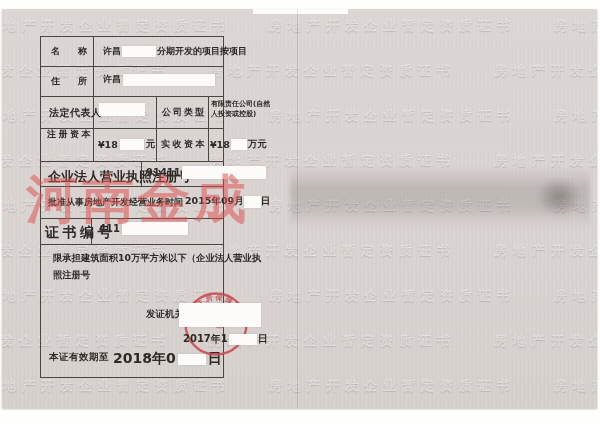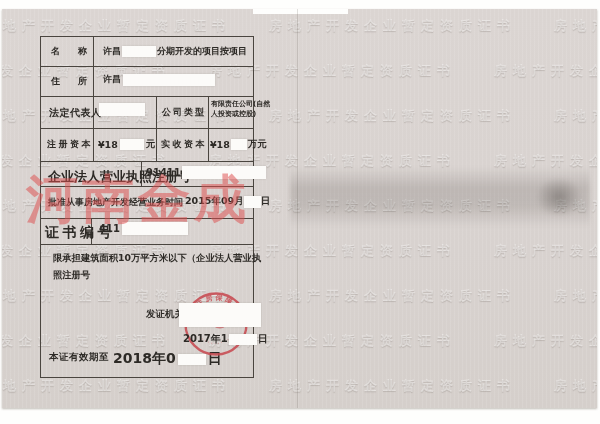--- a/index.html
+++ b/index.html
@@ -13,21 +13,21 @@
   .pattern{position:absolute;inset:0;pointer-events:none;}
   .pat-row{position:absolute;white-space:nowrap;font-size:13px;font-weight:bold;letter-spacing:6px;
     color:rgba(255,255,255,.42);text-shadow:0 1px 1px rgba(125,116,110,.30);}
   .crease{position:absolute;left:295px;top:0;width:1px;height:100%;background:rgba(105,98,92,.20);}
   .smudge{position:absolute;left:288px;top:158px;width:300px;height:60px;pointer-events:none;
     background:linear-gradient(180deg,rgba(0,0,0,0) 0%,rgba(108,102,98,.22) 35%,rgba(108,102,98,.20) 65%,rgba(0,0,0,0) 100%);
     filter:blur(2px);mix-blend-mode:multiply;z-index:4;}
   .blob{position:absolute;left:534px;top:168px;width:46px;height:40px;pointer-events:none;
     background:radial-gradient(closest-side,rgba(85,80,76,.38),rgba(85,80,76,0));filter:blur(2px);
     mix-blend-mode:multiply;z-index:4;}
-  .tbl{position:absolute;left:38px;top:27px;width:214px;height:342px;border:1px solid #4a453f;z-index:3;}
+  .tbl{position:absolute;left:38px;top:27px;width:184px;height:342px;border:1px solid #4a453f;z-index:3;}
   .rbox{position:absolute;left:323px;top:27px;width:231px;height:343px;border:1px solid #4a453f;z-index:3;}
   .hl{position:absolute;left:0;width:100%;height:1px;background:#4a453f;}
   .vl{position:absolute;width:1px;background:#4a453f;}
   .cell{position:absolute;color:#2d2a26;font-weight:bold;white-space:nowrap;}
   .flexline{display:flex;align-items:center;}
   .rd{display:inline-block;background:#fcfbf9;box-shadow:0 0 2px rgba(60,50,40,.15);}
   .rd-abs{position:absolute;background:#fcfbf9;box-shadow:0 0 2px rgba(60,50,40,.15);z-index:6;}
   .redwm{position:absolute;left:24px;top:160px;font-size:52px;line-height:60px;font-weight:bold;
     letter-spacing:4px;font-family:"DejaVu Serif","Liberation Serif",serif;color:rgba(221,79,79,.52);
     filter:blur(.4px);z-index:5;white-space:nowrap;pointer-events:none;}
@@ -84,21 +84,21 @@
     <div class="cell flexline" style="left:62px;top:36px;font-size:9px">
       <span>许昌</span>
       <span class="rd" style="width:92px;height:12px;margin-left:2px"></span>
     </div>
 
     <div class="cell" style="left:8px;top:69px;font-size:10px;letter-spacing:.5px">法定代表人</div>
     <div class="rd-abs" style="left:58px;top:66px;width:46px;height:13px;z-index:3"></div>
     <div class="cell" style="left:121px;top:69px;font-size:9px;letter-spacing:2px">公司类型</div>
     <div class="cell" style="left:170px;top:62px;width:60px;font-size:7px;line-height:10px;white-space:normal">有限责任公司(自然人投资或控股)</div>
 
-    <div class="cell" style="left:6px;top:101px;font-size:9px;letter-spacing:2.5px">注册资本</div>
+    <div class="cell" style="left:6px;top:91px;font-size:9px;letter-spacing:2.5px">注册资本</div>
     <div class="cell flexline" style="left:57px;top:101px;font-size:9.5px">
       <span>¥18</span>
       <span class="rd" style="width:24px;height:11px;margin:0 2px"></span>
       <span>元</span>
     </div>
     <div class="cell" style="left:120px;top:101px;font-size:9px;letter-spacing:2.5px">实收资本</div>
     <div class="cell flexline" style="left:169px;top:101px;font-size:9.5px">
       <span>¥18</span>
       <span class="rd" style="width:16px;height:11px;margin:0 1px"></span>
       <span>万元</span>

